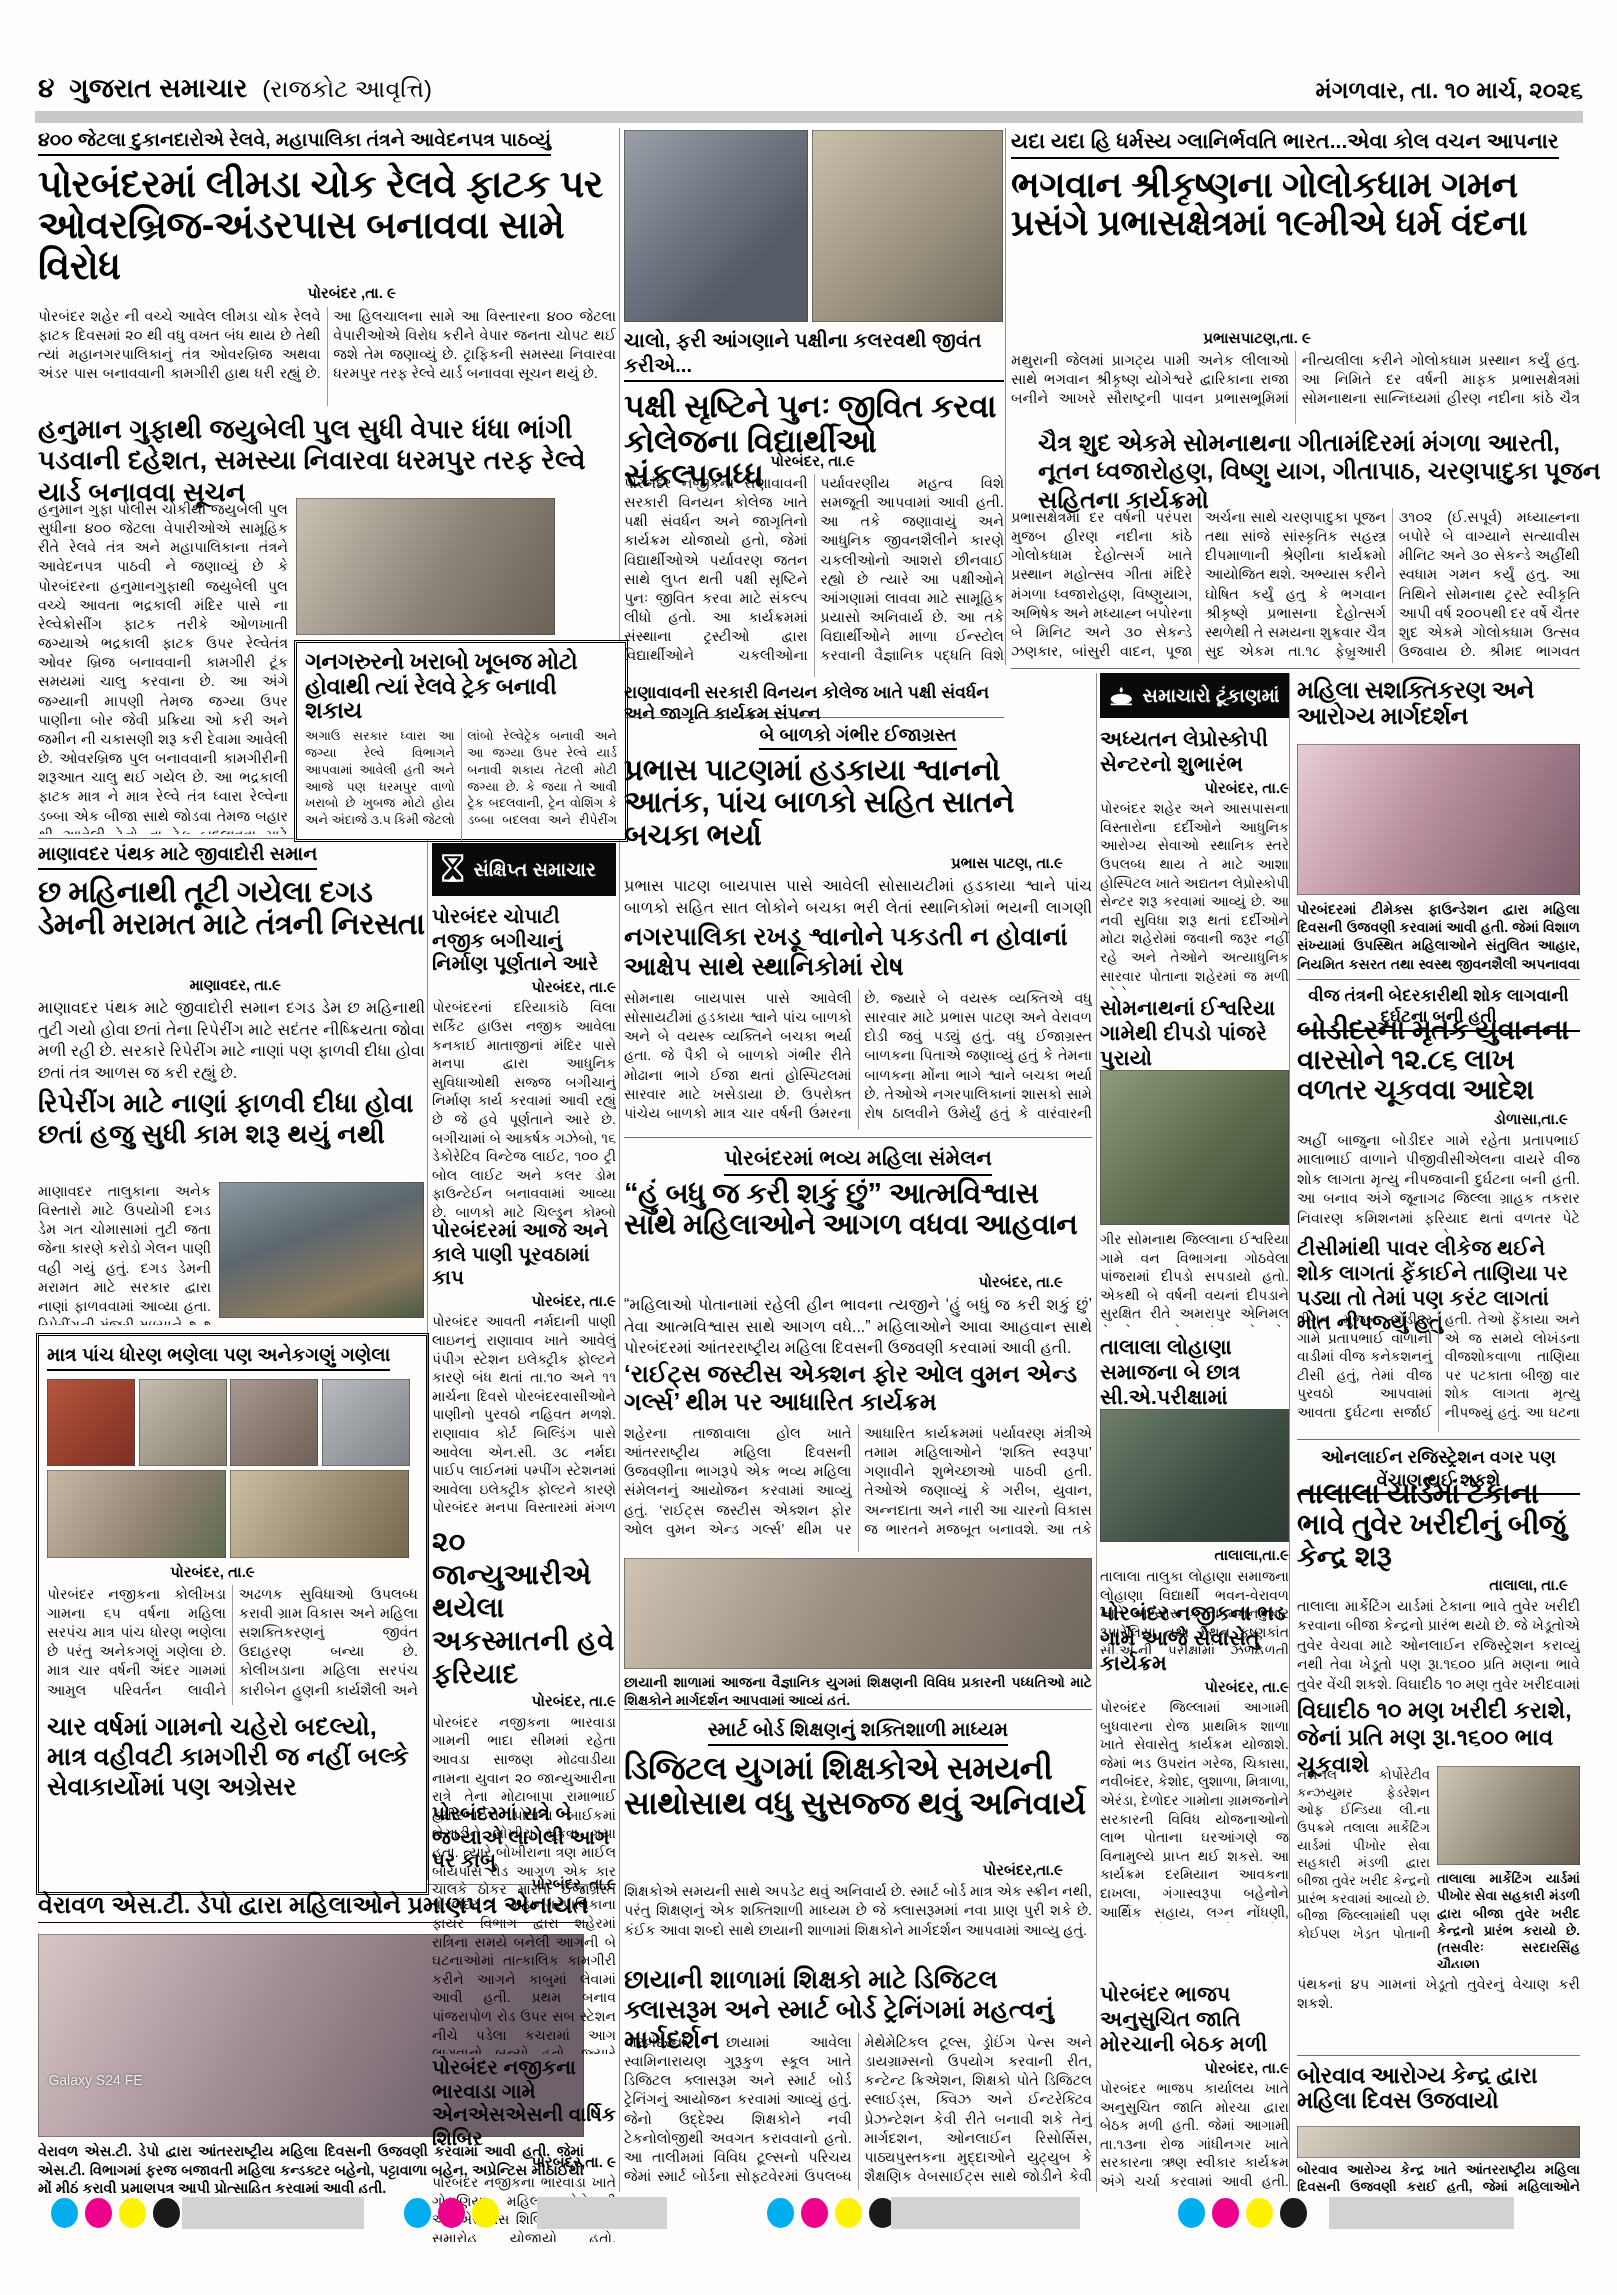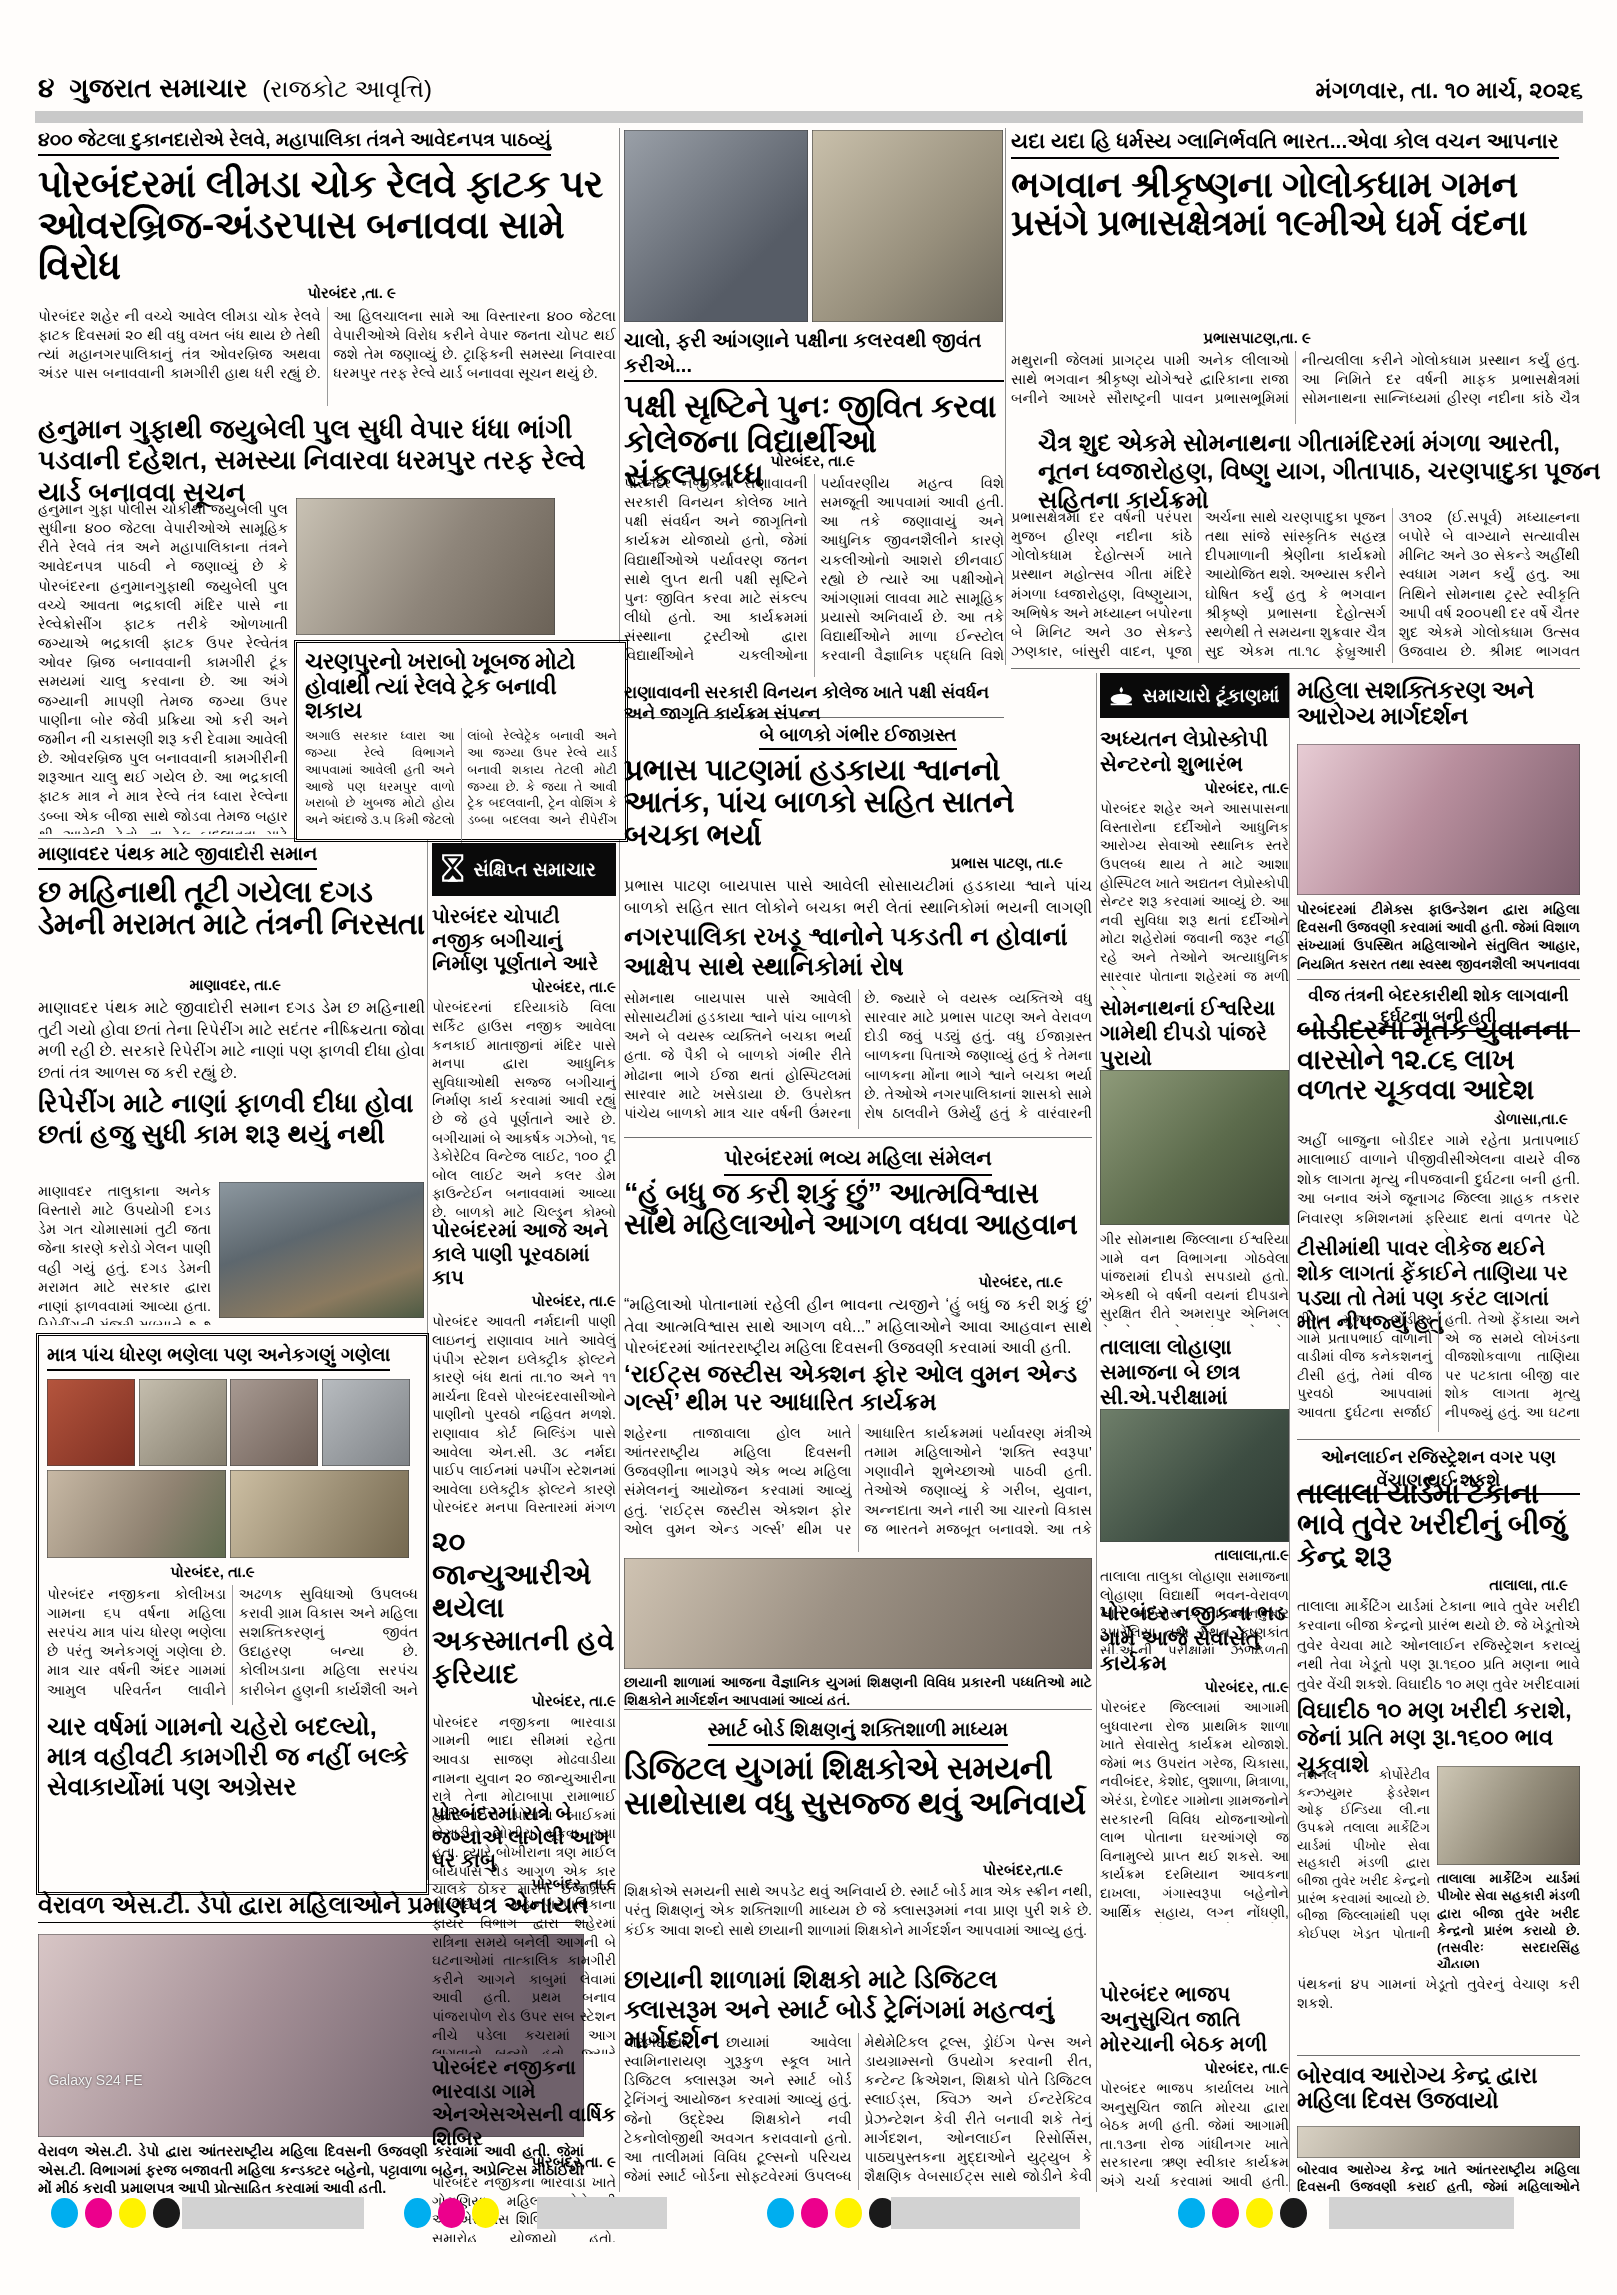--- a/index.html
+++ b/index.html
@@ -61,21 +61,21 @@
   <div class="abs" style="left:38px;top:128px;width:578px;">
     <span class="kicker">૪૦૦ જેટલા દુકાનદારોએ રેલવે, મહાપાલિકા તંત્રને આવેદનપત્ર પાઠવ્યું</span>
     <div class="headline" style="font-size:38px;margin-top:8px;">પોરબંદરમાં લીમડા ચોક રેલવે ફાટક પર ઓવરબ્રિજ-અંડરપાસ બનાવવા સામે વિરોધ</div>
   </div>
   <div class="abs dateline" style="left:38px;top:284px;width:358px;">પોરબંદર ,તા. ૯</div>
   <div class="abs body-txt cols2" style="left:38px;top:307px;width:578px;height:99px;">પોરબંદર શહેર ની વચ્ચે આવેલ લીમડા ચોક રેલવે ફાટક દિવસમાં ૨૦ થી વધુ વખત બંધ થાય છે તેથી ત્યાં મહાનગરપાલિકાનું તંત્ર ઓવરબ્રિજ અથવા અંડર પાસ બનાવવાની કામગીરી હાથ ધરી રહ્યું છે. આ હિલચાલના સામે આ વિસ્તારના ૪૦૦ જેટલા વેપારીઓએ વિરોધ કરીને વેપાર જનતા ચોપટ થઈ જશે તેમ જણાવ્યું છે. ટ્રાફિકની સમસ્યા નિવારવા ધરમપુર તરફ રેલ્વે યાર્ડ બનાવવા સૂચન થયું છે.</div>
   <div class="abs subhead" style="left:38px;top:414px;width:578px;font-size:26.6px;">હનુમાન ગુફાથી જયુબેલી પુલ સુધી વેપાર ધંધા ભાંગી પડવાની દહેશત, સમસ્યા નિવારવા ધરમપુર તરફ રેલ્વે યાર્ડ બનાવવા સૂચન</div>
   <div class="abs body-txt" style="left:38px;top:500px;width:250px;height:334px;">હનુમાન ગુફા પોલીસ ચોકીથી જયુબેલી પુલ સુધીના ૪૦૦ જેટલા વેપારીઓએ સામૂહિક રીતે રેલવે તંત્ર અને મહાપાલિકાના તંત્રને આવેદનપત્ર પાઠવી ને જણાવ્યું છે કે પોરબંદરના હનુમાનગુફાથી જયુબેલી પુલ વચ્ચે આવતા ભદ્રકાલી મંદિર પાસે ના રેલ્વેક્રોસીંગ ફાટક તરીકે ઓળખાતી જગ્યાએ ભદ્રકાલી ફાટક ઉપર રેલ્વેતંત્ર ઓવર બ્રિજ બનાવવાની કામગીરી ટૂંક સમયમાં ચાલુ કરવાના છે. આ અંગે જગ્યાની માપણી તેમજ જગ્યા ઉપર પાણીના બોર જેવી પ્રક્રિયા ઓ કરી અને જમીન ની ચકાસણી શરૂ કરી દેવામા આવેલી છે. ઓવરબ્રિજ પુલ બનાવવાની કામગીરીની શરૂઆત ચાલુ થઈ ગયેલ છે. આ ભદ્રકાલી ફાટક માત્ર ને માત્ર રેલ્વે તંત્ર ધ્વારા રેલ્વેના ડબ્બા એક બીજા સાથે જોડવા તેમજ બહાર થી આવેલી ટ્રેનો ના ટ્રેક બદલાવવા માટે થઈને વારંવાર ટ્રેન ને બહાર કાઢી અને બીજા માં મુકવા માટે બંધ કરવામા આવે છે. જેની કારણે જેને કાંઈ લેવા દેવા નથી એવી જાહેર જનતાને આ ટ્રેન ના ફાટક થી તકલીફ થઈ રહી છે.</div>
   <div class="abs photo" style="left:296px;top:498px;width:259px;height:137px;background:linear-gradient(120deg,#c9c2b4,#8e857a 55%,#6b6257);"></div>
   <div class="abs boxed" style="left:296px;top:642px;width:312px;height:184px;padding:5.8px 8px;">
-    <div class="headline" style="font-size:23px;">ચરણપુરનો ખરાબો ખૂબજ મોટો હોવાથી ત્યાં રેલવે ટ્રેક બનાવી શકાય</div>
+    <div class="headline" style="font-size:23px;">ગનગરુરનો ખરાબો ખૂબજ મોટો હોવાથી ત્યાં રેલવે ટ્રેક બનાવી શકાય</div>
     <div class="body-txt cols2" style="font-size:12.7px;height:116px;margin-top:4.6px;">અગાઉ સરકાર ધ્વારા આ જગ્યા રેલ્વે વિભાગને આપવામાં આવેલી હતી અને આજે પણ ધરમપુર વાળો ખરાબો છે ખુબજ મોટો હોય અને અંદાજે ૩.૫ કિમી જેટલો લાંબો રેલ્વેટ્રેક બનાવી અને આ જગ્યા ઉપર રેલ્વે યાર્ડ બનાવી શકાય તેટલી મોટી જગ્યા છે. કે જયા તે આવી ટ્રેક બદલવાની, ટ્રેન વોશિંગ કે ડબ્બા બદલવા અને રીપેરીંગ જેવી મોટી જગ્યા નો ઉપયોગ કરી અને વ્યવસ્થા ગોઠવી શકે છે. તે સારી વ્યવસ્થા ઉભી થઈ શકે તેમ છે</div>
   </div>
 
   <div class="abs photo" style="left:624px;top:130px;width:184px;height:192px;background:linear-gradient(135deg,#9aa0a8,#565c66 70%);"></div>
   <div class="abs photo" style="left:812px;top:130px;width:191px;height:192px;background:linear-gradient(135deg,#c9c0ab,#978f7c 60%,#6f6a5d);"></div>
   <div class="abs" style="left:624px;top:328px;width:380px;">
     <span class="kicker" style="font-size:20px;">ચાલો, ફરી આંગણાને પક્ષીના કલરવથી જીવંત કરીએ...</span>
     <div class="headline" style="font-size:32px;margin-top:7px;">પક્ષી સૃષ્ટિને પુનઃ જીવિત કરવા કોલેજના વિદ્યાર્થીઓ સંકલ્પબધ્ધ</div>
   </div>
   <div class="abs dateline" style="left:624px;top:452px;width:231px;">પોરબંદર, તા.૯</div>

